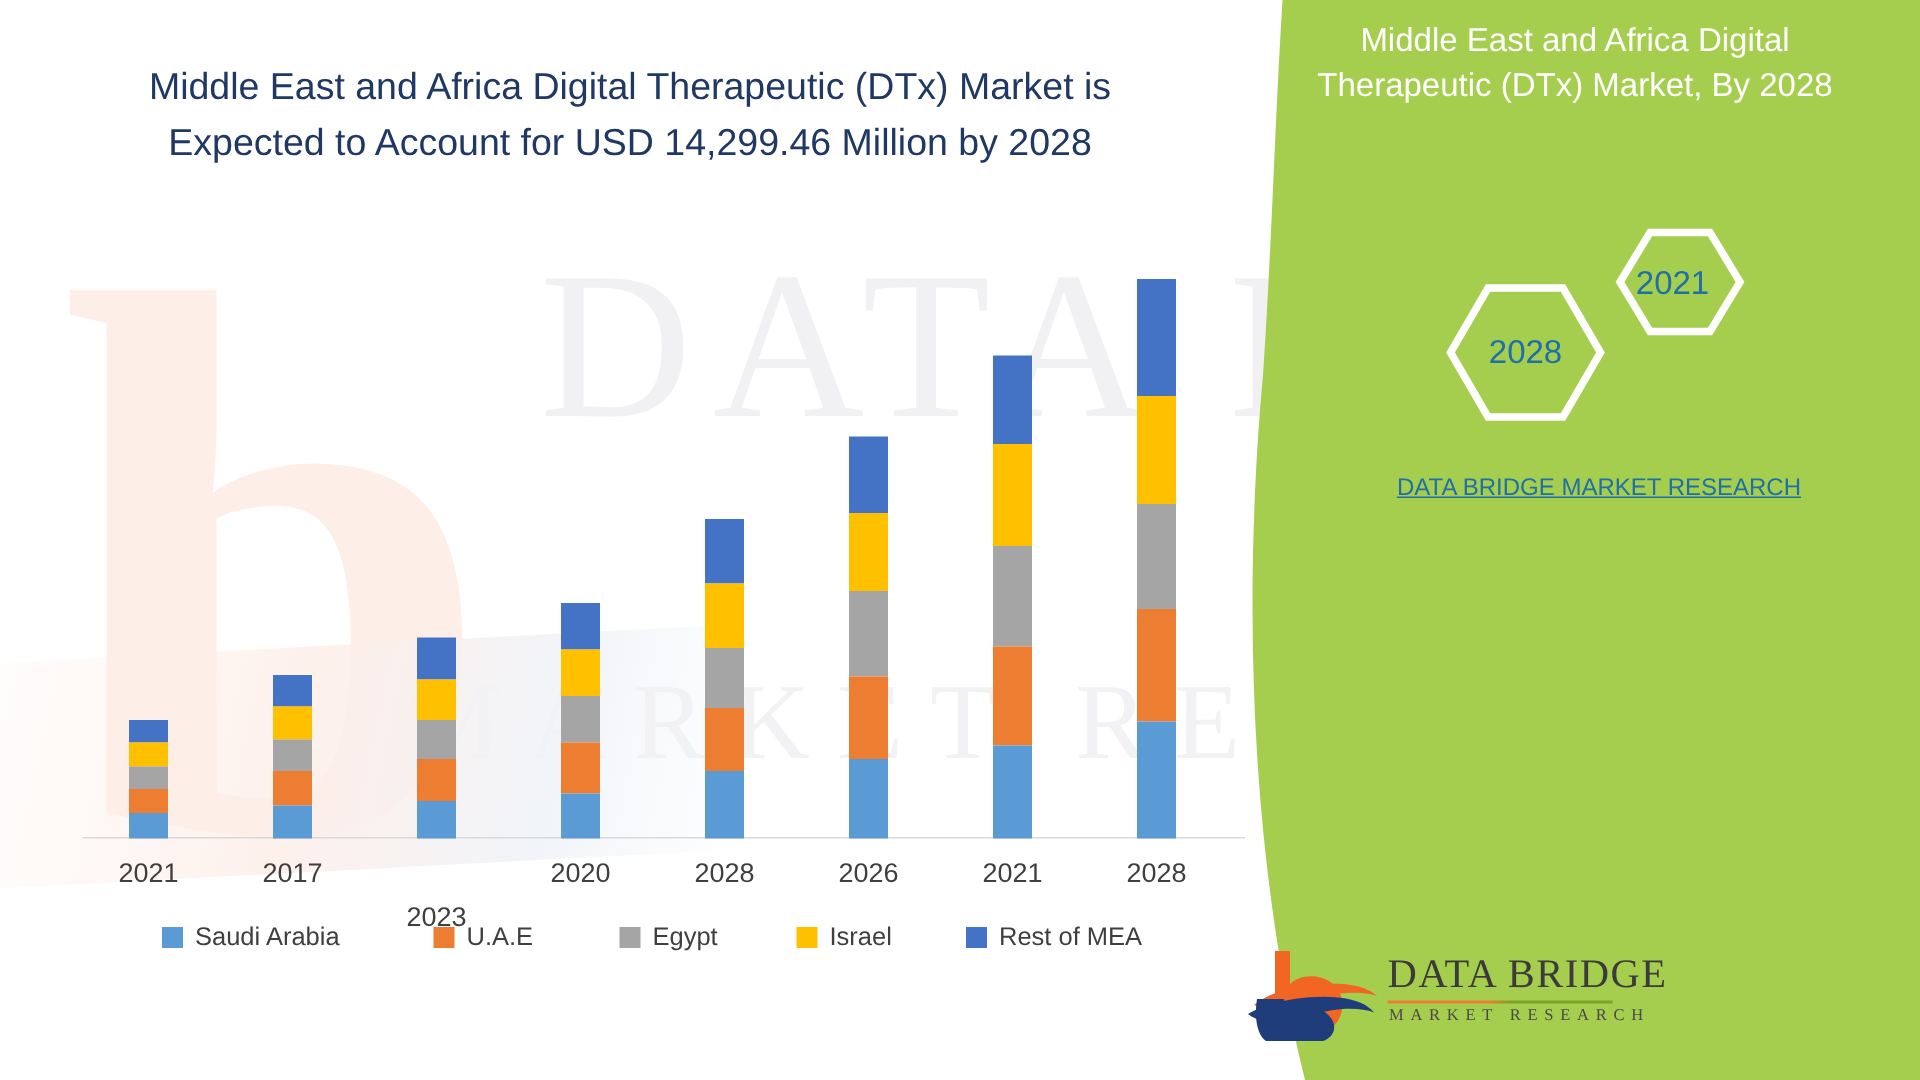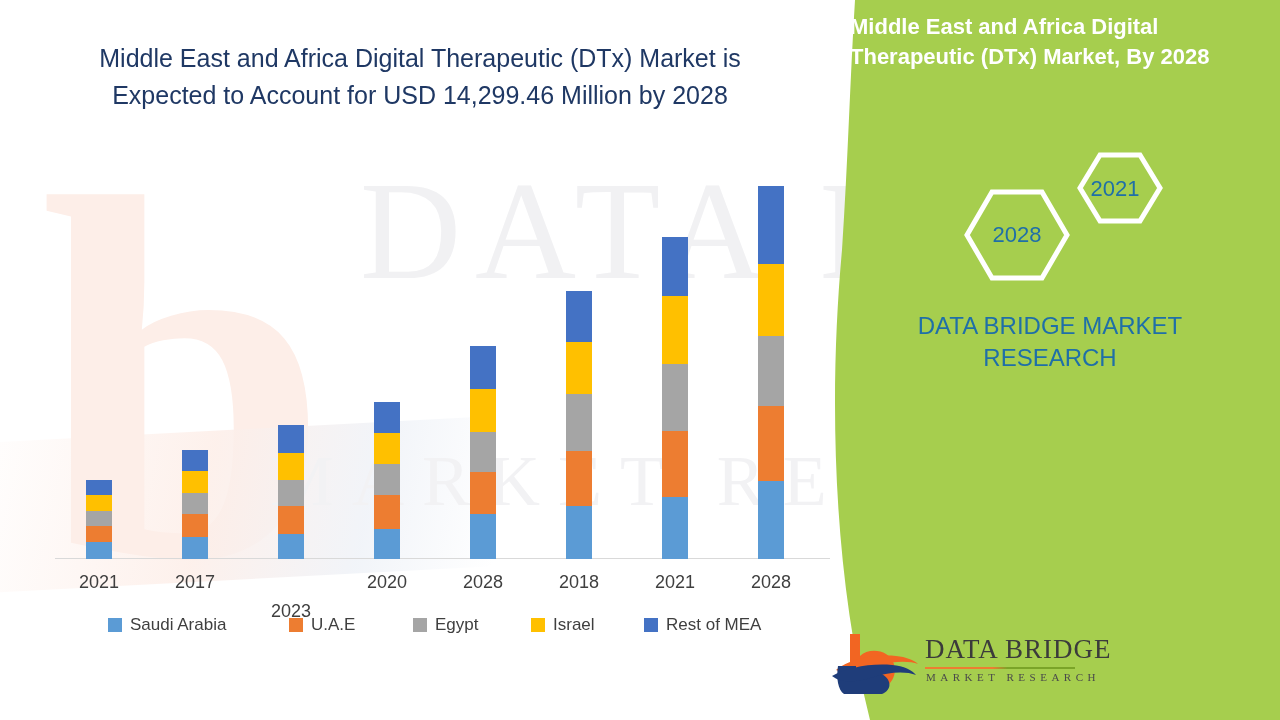--- a/index.html
+++ b/index.html
@@ -58,31 +58,31 @@
   .legend{position:absolute;left:0;top:615px;width:860px;height:28px;}
   .legend-item{position:absolute;display:flex;align-items:center;gap:8px;top:0;}
   .swatch{width:14px;height:14px;display:inline-block;flex:0 0 auto;}
   .legend-label{font-size:17px;color:#3f3f3f;white-space:nowrap;}
 
   
   .green-panel{position:absolute;right:0;top:0;width:460px;height:720px;}
   .green-panel svg{position:absolute;left:0;top:0;}
   .panel-content{position:absolute;left:0;top:0;width:460px;height:720px;}
   .panel-title{
-    position:absolute;left:30px;top:12px;width:400px;text-align:left;
-    color:#ffffff;font-size:22px;line-height:30px;font-weight:700;
+    position:absolute;left:30px;top:12px;width:400px;text-align:center;
+    color:#ffffff;font-size:22px;line-height:30px;font-weight:400;
   }
   .hexwrap{position:absolute;left:130px;top:140px;width:230px;height:150px;}
   .hex-text{
     position:absolute;color:#1F6FA8;font-size:22px;font-weight:400;
     width:100%;text-align:center;
   }
   .dbmr{
-    position:absolute;left:30px;top:310px;width:400px;text-align:center;
-    color:#1F6FA8;font-size:24px;line-height:32px;font-weight:400;
+    position:absolute;left:46px;top:310px;width:400px;text-align:center;
+    color:#1F6FA8;font-size:16px;line-height:32px;font-weight:400;text-decoration:underline;
   }
 
   
   .logo{position:absolute;left:10px;top:630px;width:250px;height:70px;}
   .logo-data-bridge{
     position:absolute;left:95px;top:4px;
     font-family:"Liberation Serif",serif;font-size:27px;letter-spacing:1px;
     color:#3b3b3b;font-weight:400;white-space:nowrap;
   }
   .logo-underline{
@@ -166,21 +166,21 @@
           <div class="seg" style="height: 75px; background: rgb(237, 125, 49);"></div>
           <div class="seg" style="height: 78px; background: rgb(91, 155, 213);"></div>
         </div>
       </div>
     <div class="xlabels" id="xlabels">
         <div class="xlabel" style="left: 59px;">2021</div>
         <div class="xlabel" style="left: 155px;">2017</div>
         <div class="xlabel" style="left: 251px; margin-top: 29px;">2023</div>
         <div class="xlabel" style="left: 347px;">2020</div>
         <div class="xlabel" style="left: 443px;">2028</div>
-        <div class="xlabel" style="left: 539px;">2018</div>
+        <div class="xlabel" style="left: 539px;">2026</div>
         <div class="xlabel" style="left: 635px;">2021</div>
         <div class="xlabel" style="left: 731px;">2028</div>
       </div>
     <div class="legend" id="legend">
         <div class="legend-item" style="left: 108px;">
           <span class="swatch" style="background: rgb(91, 155, 213);"></span>
           <span class="legend-label">Saudi Arabia</span>
         </div>
         <div class="legend-item" style="left: 289px;">
           <span class="swatch" style="background: rgb(237, 125, 49);"></span>

